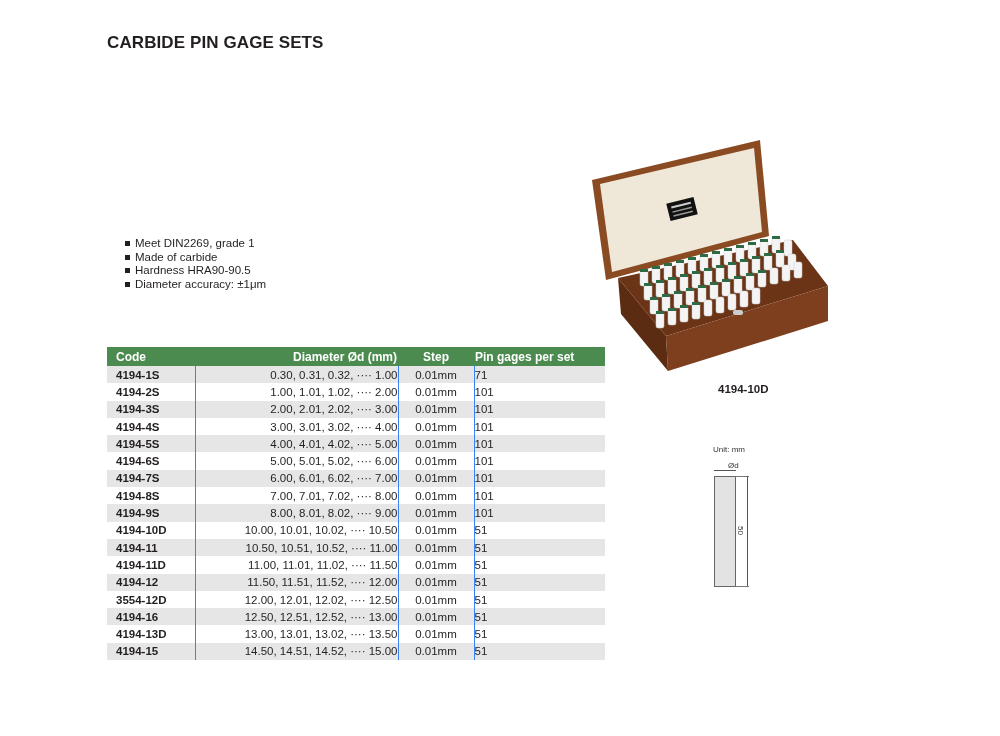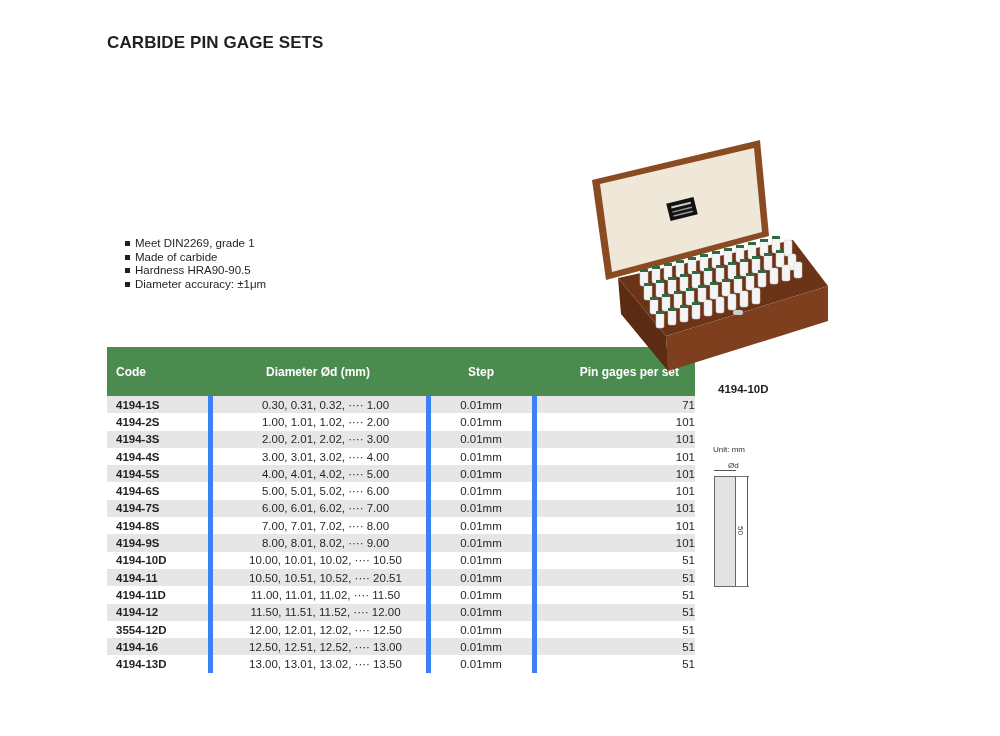--- a/index.html
+++ b/index.html
@@ -3,31 +3,31 @@
 <meta charset="utf-8">
 <style>
   html, body { margin: 0; padding: 0; background: #ffffff; }
   body { width: 1000px; height: 736px; position: relative; overflow: hidden;
          font-family: "Liberation Sans", sans-serif; color: #231f20; }
   .title { position: absolute; left: 107px; top: 33px; font-size: 17px; font-weight: bold; letter-spacing: 0.1px; color: #231f20; }
   .features { position: absolute; left: 108px; top: 221px; margin: 16px; padding: 0; list-style: none; font-size: 11.5px; line-height: 13.5px; color: #231f20; }
   .features li { position: relative; padding-left: 11px; }
   .features li .bullet { position: absolute; left: 1px; top: 4px; width: 5px; height: 5px; background: #231f20; }
   table.spec { position: absolute; left: 107px; top: 347px; border-collapse: collapse; font-size: 11.5px; }
-  table.spec th { background: #4b8b4f; color: #ffffff; font-weight: bold; height: 17px; padding: 16px; font-size: 12px; }
+  table.spec th { background: #4b8b4f; color: #ffffff; font-weight: bold; height: 17px; padding: 1px; font-size: 12px; }
   table.spec td { height: 17.3px; padding: 0; color: #231f20; }
   table.spec tr:nth-child(odd) td { background: #e6e6e6; }
   table.spec tr:nth-child(even) td { background: #ffffff; }
   .c-code { width: 78px; text-align: left; padding-left: 9px !important; }
-  .c-diam { width: 188px; text-align: center; padding-left: 13px !important; }
+  .c-diam { width: 188px; text-align: right; padding-left: 13px !important; }
   .c-step { width: 74px; text-align: center; }
-  .c-pins { width: 129px; text-align: right; margin-top: 45px; }
+  .c-pins { width: 129px; text-align: left; margin-top: 45px; }
   td.c-code { font-weight: bold; }
   th.c-diam { padding-left: 14px !important; }
-  td.c-code, td.c-diam, td.c-step { border-right: 5px solid #3b82f6; }
+  td.c-code, td.c-diam, td.c-step { border-right: 1px solid #3b82f6; }
   .product { position: absolute; left: 588px; top: 138px; width: 245px; height: 235px; }
   .caption { position: absolute; left: 718px; top: 383px; font-size: 11.5px; font-weight: bold; color: #231f20; }
   .diagram { position: absolute; left: 700px; top: 440px; width: 100px; height: 160px; }
   .unit { position: absolute; left: 13px; top: 5px; font-size: 8px; color: #333; }
   .od { position: absolute; left: 28px; top: 21px; font-size: 8px; color: #333; }
   .pin { position: absolute; left: 14px; top: 36px; width: 20px; height: 109px; background: #e3e3e3; border: 1px solid #666; }
   .dim-top { position: absolute; left: 14px; top: 30px; width: 22px; height: 0; border-top: 1px solid #555; }
   .dim-v { position: absolute; left: 47px; top: 36px; width: 0; height: 110px; border-left: 1px solid #555; }
   .dim-h1 { position: absolute; left: 35px; top: 36px; width: 14px; border-top: 1px solid #777; }
   .dim-h2 { position: absolute; left: 35px; top: 146px; width: 14px; border-top: 1px solid #777; }
@@ -110,21 +110,21 @@
         <td class="c-pins">101</td>
       </tr>
       <tr>
         <td class="c-code">4194-10D</td>
         <td class="c-diam">10.00, 10.01, 10.02, ···· 10.50</td>
         <td class="c-step">0.01mm</td>
         <td class="c-pins">51</td>
       </tr>
       <tr>
         <td class="c-code">4194-11</td>
-        <td class="c-diam">10.50, 10.51, 10.52, ···· 20.51</td>
+        <td class="c-diam">10.50, 10.51, 10.52, ···· 11.00</td>
         <td class="c-step">0.01mm</td>
         <td class="c-pins">51</td>
       </tr>
       <tr>
         <td class="c-code">4194-11D</td>
         <td class="c-diam">11.00, 11.01, 11.02, ···· 11.50</td>
         <td class="c-step">0.01mm</td>
         <td class="c-pins">51</td>
       </tr>
       <tr>
@@ -141,20 +141,26 @@
       </tr>
       <tr>
         <td class="c-code">4194-16</td>
         <td class="c-diam">12.50, 12.51, 12.52, ···· 13.00</td>
         <td class="c-step">0.01mm</td>
         <td class="c-pins">51</td>
       </tr>
       <tr>
         <td class="c-code">4194-13D</td>
         <td class="c-diam">13.00, 13.01, 13.02, ···· 13.50</td>
+        <td class="c-step">0.01mm</td>
+        <td class="c-pins">51</td>
+      </tr>
+      <tr>
+        <td class="c-code">4194-15</td>
+        <td class="c-diam">14.50, 14.51, 14.52, ···· 15.00</td>
         <td class="c-step">0.01mm</td>
         <td class="c-pins">51</td>
       </tr>
     </tbody>
 </table>
 
 <div class="product">
   <svg width="245" height="235" viewBox="0 0 245 235">
 
     <polygon points="4,42 172,2 181,98 18,142" fill="#8a4a22"></polygon>

